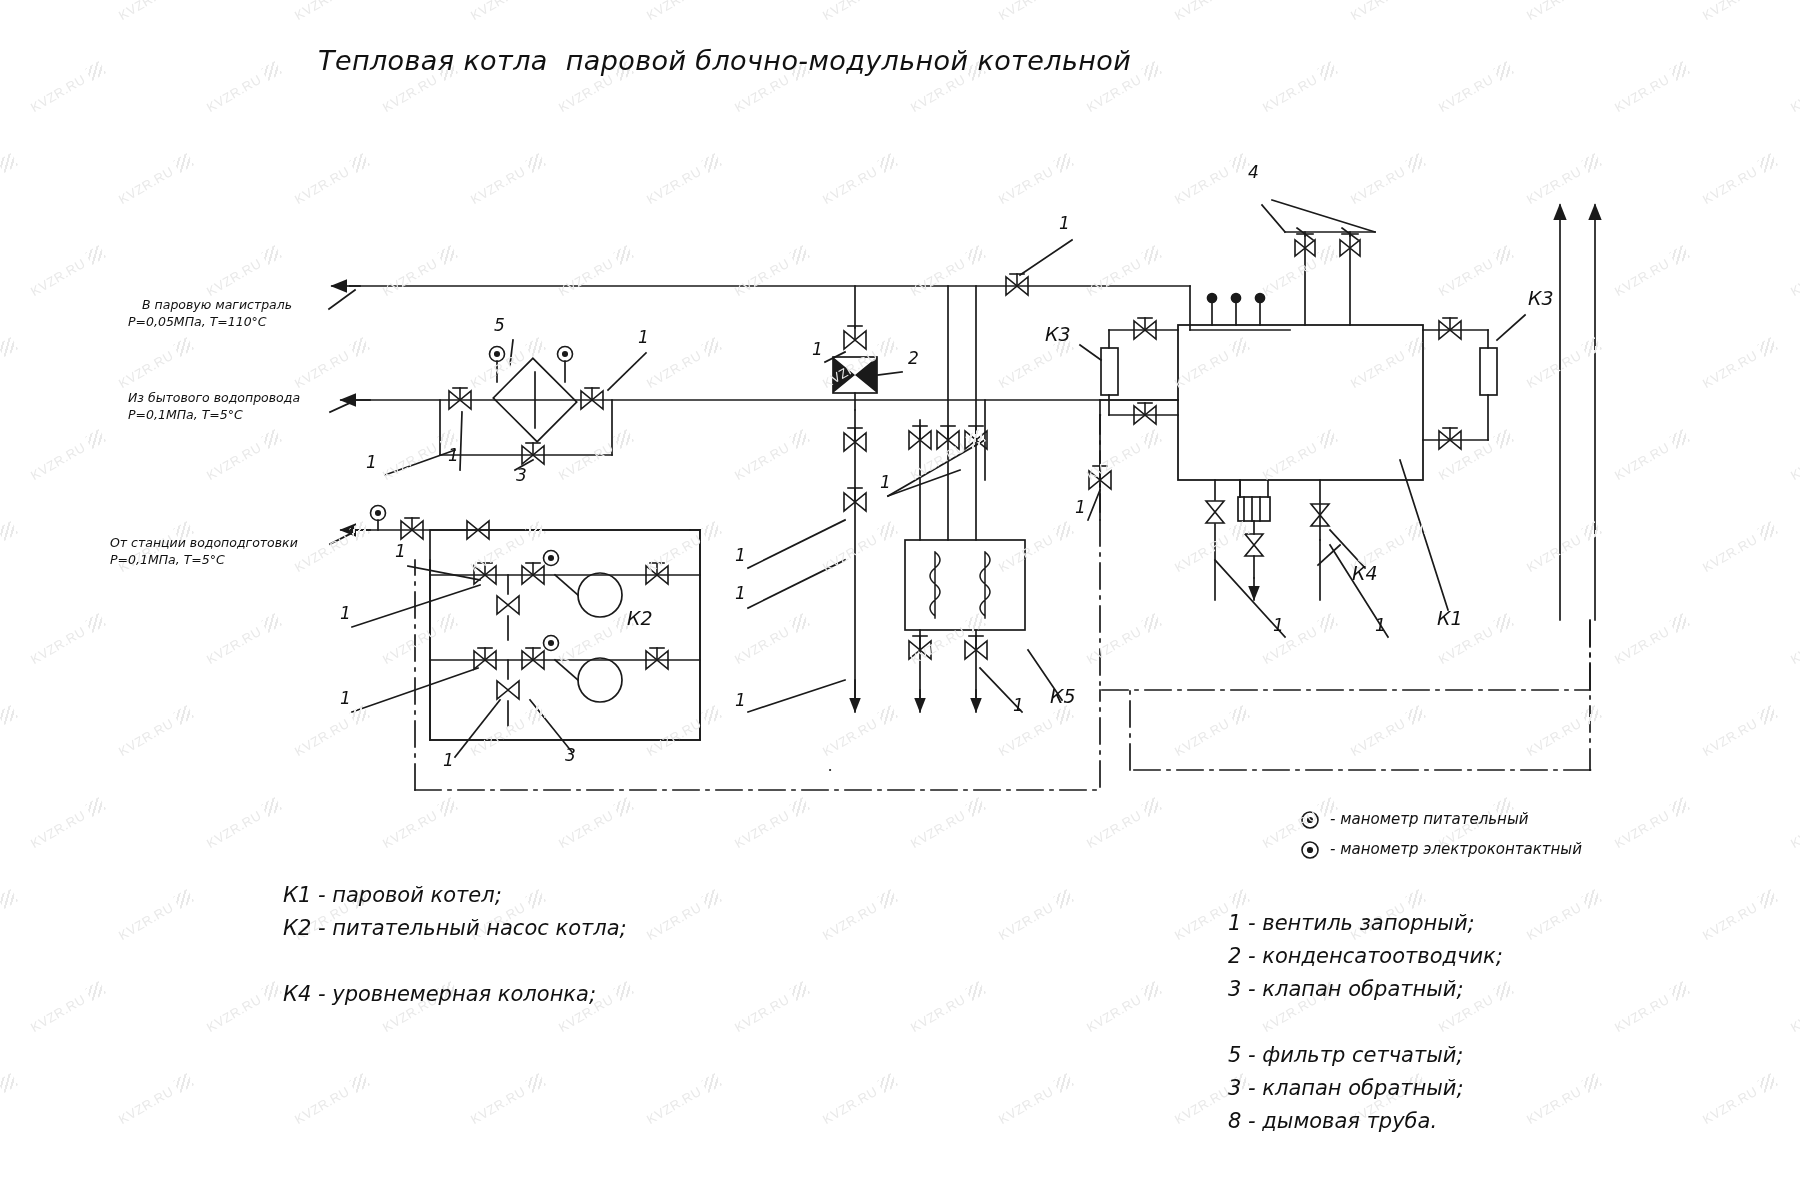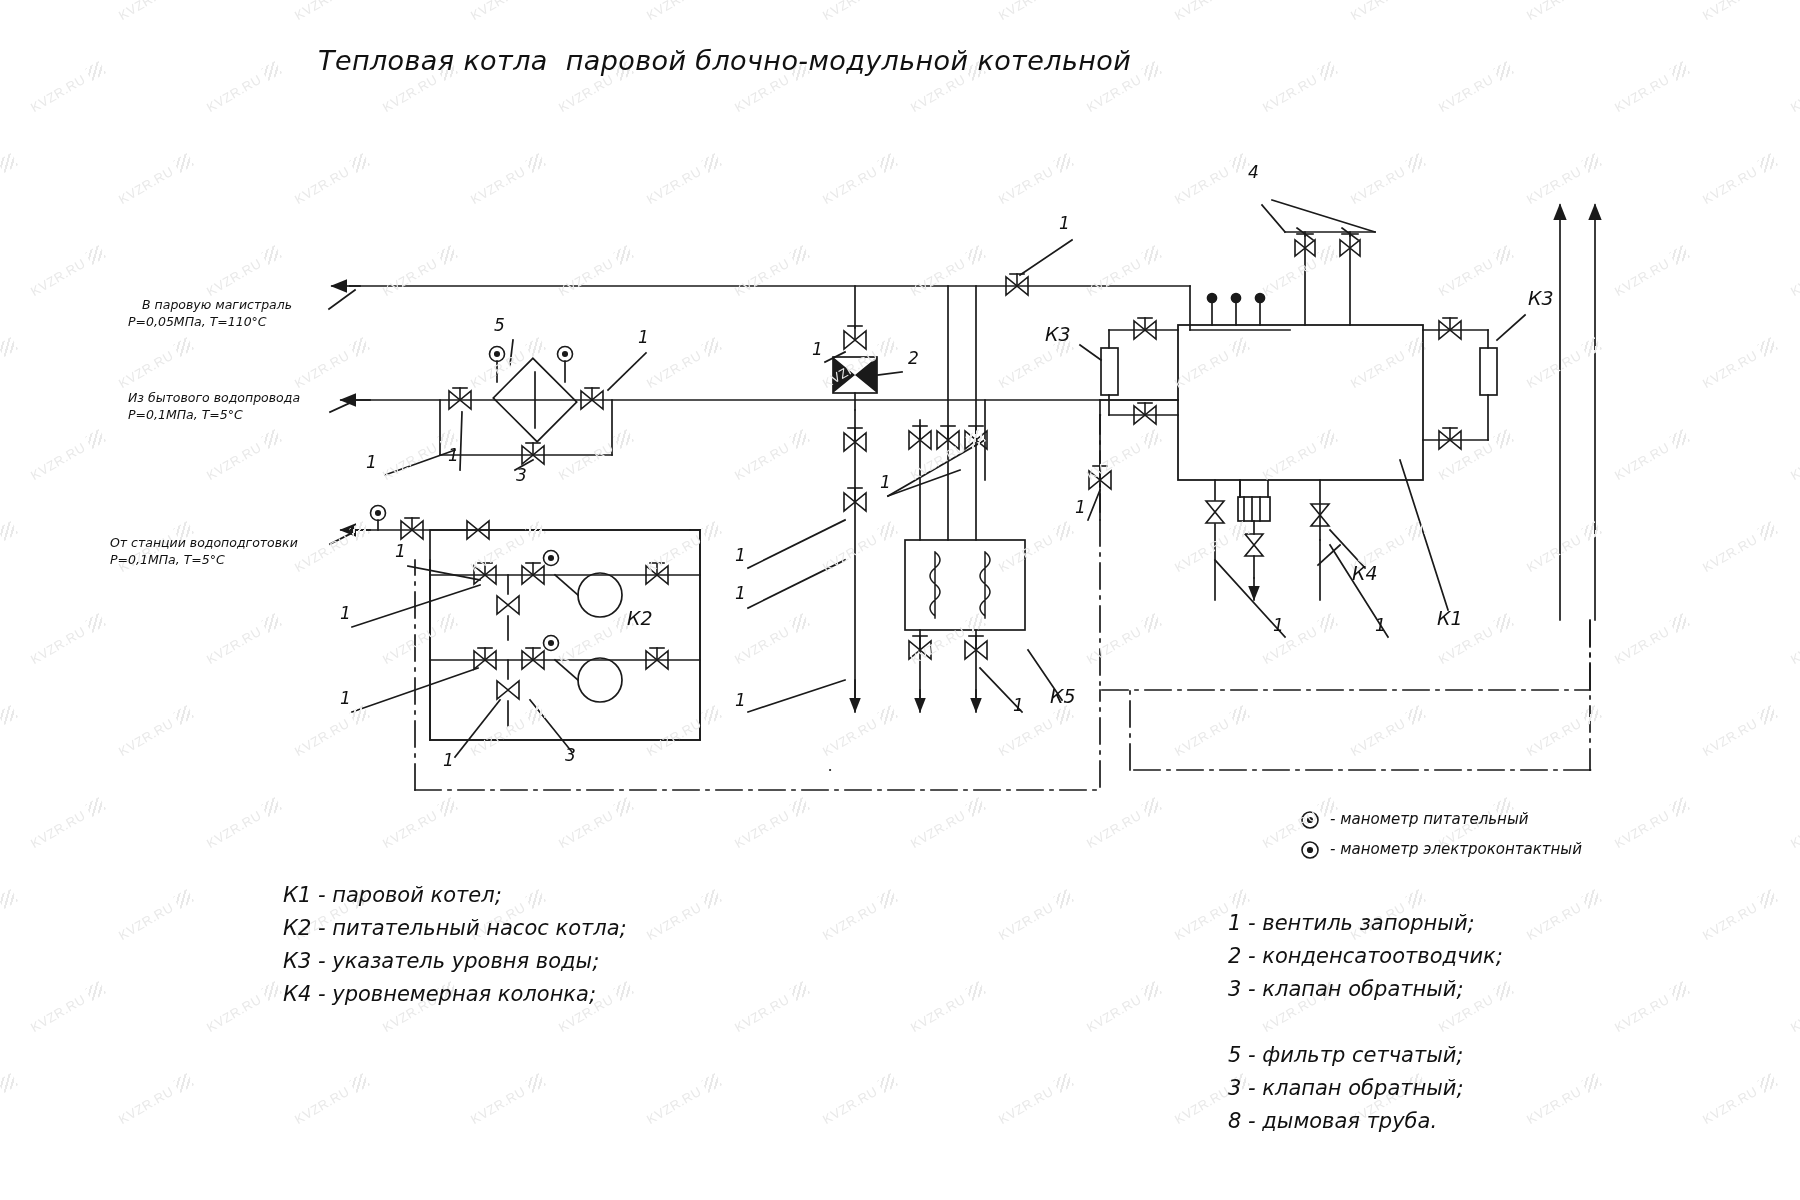--- a/index.html
+++ b/index.html
@@ -526,21 +526,20 @@
     <div class="txt num" style="left:1013px; top:695px;">1</div>
     <div class="txt num" style="left:443px; top:750px;">1</div>
     <div class="txt num" style="left:565px; top:745px;">3</div>
 
     <div class="txt legend-small" style="left:1305px; top:813px; font-size:11px; font-style:normal;"></div>
     <div class="txt legend-small" style="left:1330px; top:810px;">- манометр питательный</div>
     <div class="txt legend-small" style="left:1330px; top:840px;">- манометр электроконтактный</div>
 
     <div class="txt legend-line" style="left:283px; top:880px;">К1 - паровой котел;</div>
     <div class="txt legend-line" style="left:283px; top:913px;">К2 - питательный насос котла;</div>
-    <div class="txt legend-line" style="left:283px; top:946px;">К3 - указатель уровня воды;</div>
     <div class="txt legend-line" style="left:283px; top:979px;">К4 - уровнемерная колонка;</div>
 
     <div class="txt legend-line" style="left:1228px; top:908px;">1 - вентиль запорный;</div>
     <div class="txt legend-line" style="left:1228px; top:941px;">2 - конденсатоотводчик;</div>
     <div class="txt legend-line" style="left:1228px; top:974px;">3 - клапан обратный;</div>
     <div class="txt legend-line" style="left:1228px; top:1040px;">5 - фильтр сетчатый;</div>
     <div class="txt legend-line" style="left:1228px; top:1073px;">3 - клапан обратный;</div>
     <div class="txt legend-line" style="left:1228px; top:1106px;">8 - дымовая труба.</div>
   </div>
 </div>

